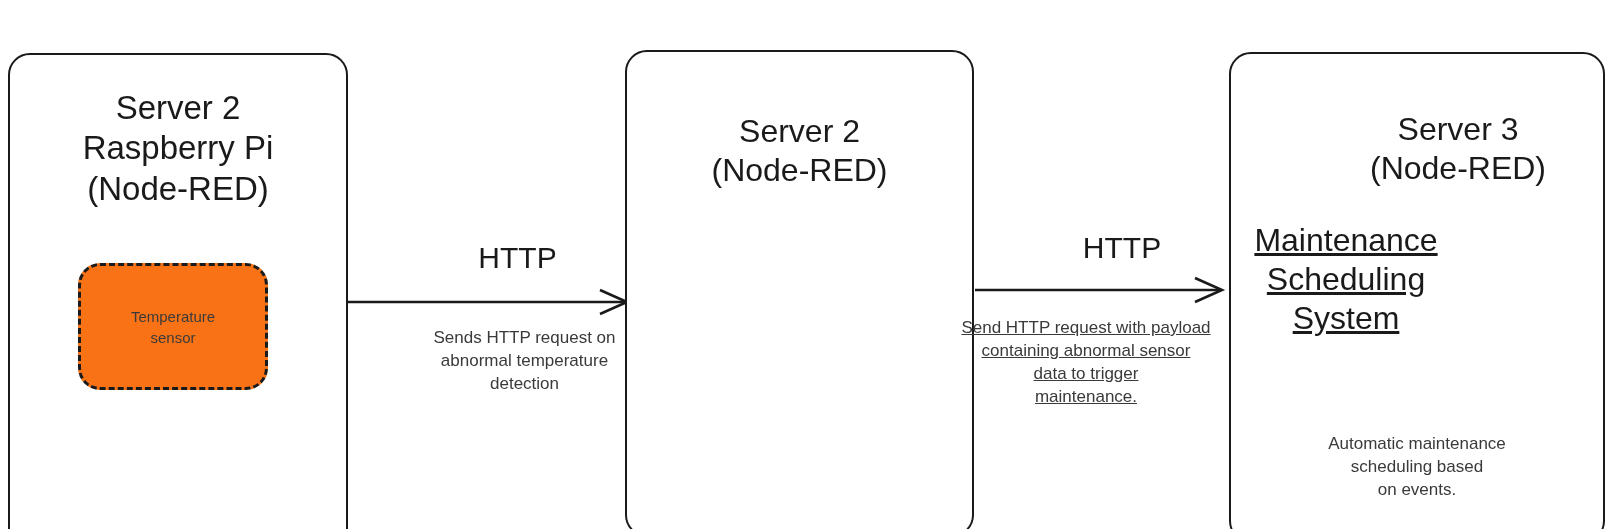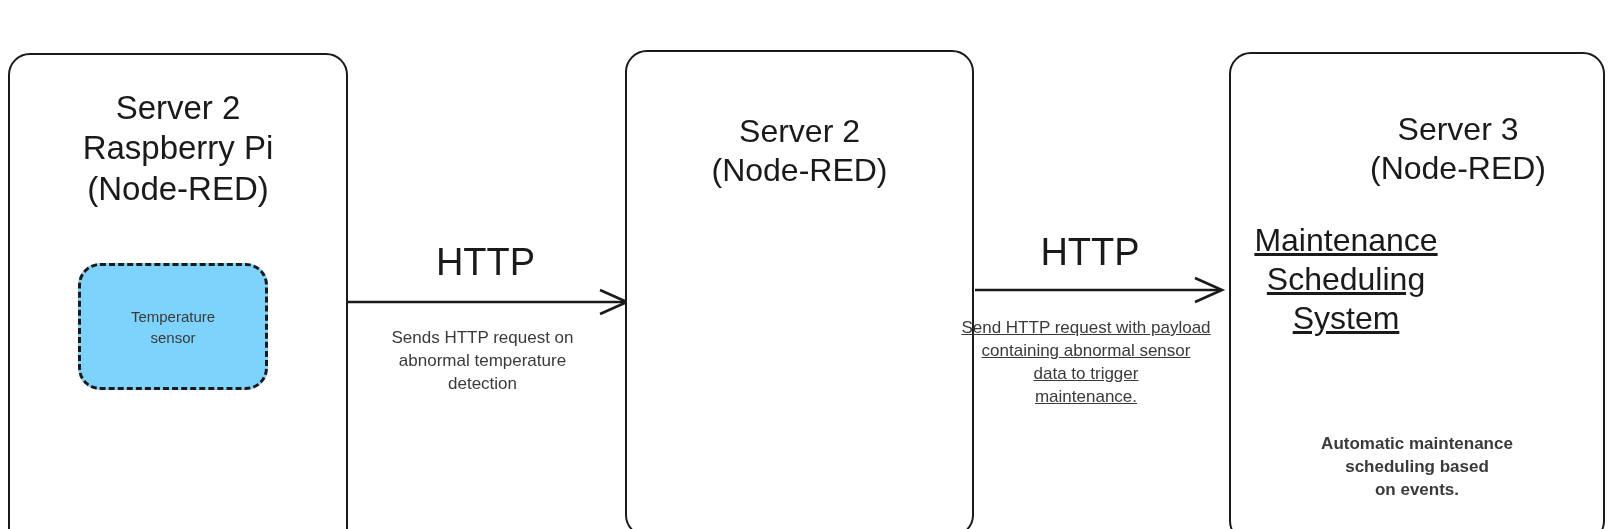--- a/index.html
+++ b/index.html
@@ -27,21 +27,21 @@
     box-sizing: border-box;
     background: #ffffff;
     border: 2px solid #1a1a1a;
     border-radius: 22px;
   }
   .node-solid { border-style: solid; }
 
   .node-dashed {
     position: absolute;
     box-sizing: border-box;
-    background: #7dd3fc;
+    background: #f97316;
     border: 3px dashed #1a1a1a;
     border-radius: 22px;
     display: flex;
     align-items: center;
     justify-content: center;
   }
 
   
   .node-text {
     position: absolute;
@@ -93,23 +93,24 @@
     fill: none;
     stroke-linecap: butt;
   }
 
   .edge-label {
     position: absolute;
     text-align: center;
     white-space: pre-line;
   }
   .edge-label-main {
-    font-size: 38px;
+    font-size: 30px;
     color: #1a1a1a;
     line-height: 1.2;
+    padding-left: 32px;
   }
   .edge-label-sub {
     font-size: 17px;
     color: #3a3a3a;
     line-height: 1.35;
   }
 </style>
 </head>
 <body>
 
@@ -127,21 +128,21 @@
 sensor</div>
   </div>
 
   <svg class="edge" viewBox="0 0 1615 529" width="1615" height="529" aria-hidden="true">
     <line class="edge-line" x1="347" y1="262" x2="624" y2="262"></line>
     <polyline class="edge-head" points="600,250 627,262 600,274"></polyline>
   </svg>
 
   <div class="edge-label edge-label-main" style="left:347px; top:200px; width:277px;">HTTP</div>
 
-  <div class="edge-label edge-label-sub" style="left:339px; top:287px; width:287px;">Sends HTTP request on
+  <div class="edge-label edge-label-sub" style="left:347px; top:287px; width:287px;padding-left:34px;">Sends HTTP request on
 abnormal temperature
 detection</div>
 
   <div class="node node-solid" style="left:625px; top:10px; width:349px; height:487px;">
   </div>
 
   <div class="node-text title-md" style="left:625px; top:72px; width:349px;">Server 2
 (Node-RED)</div>
 
 
@@ -160,17 +161,17 @@
   <div class="node node-solid" style="left:1229px; top:12px; width:376px; height:491px;">
   </div>
 
   <div class="node-text title-md" style="left:1234px; top:70px; width:448px;">Server 3
 (Node-RED)</div>
 
   <div class="node-text title-md" style="left:1158px; top:181px; width:376px;text-decoration:underline;">Maintenance
 Scheduling
 System</div>
 
-  <div class="node-text caption-sm" style="left:1229px; top:393px; width:376px;font-weight:bold;">Automatic maintenance
+  <div class="node-text caption-sm" style="left:1229px; top:393px; width:376px;">Automatic maintenance
 scheduling based
 on events.</div>
 
 </div>
 
 </body></html>

